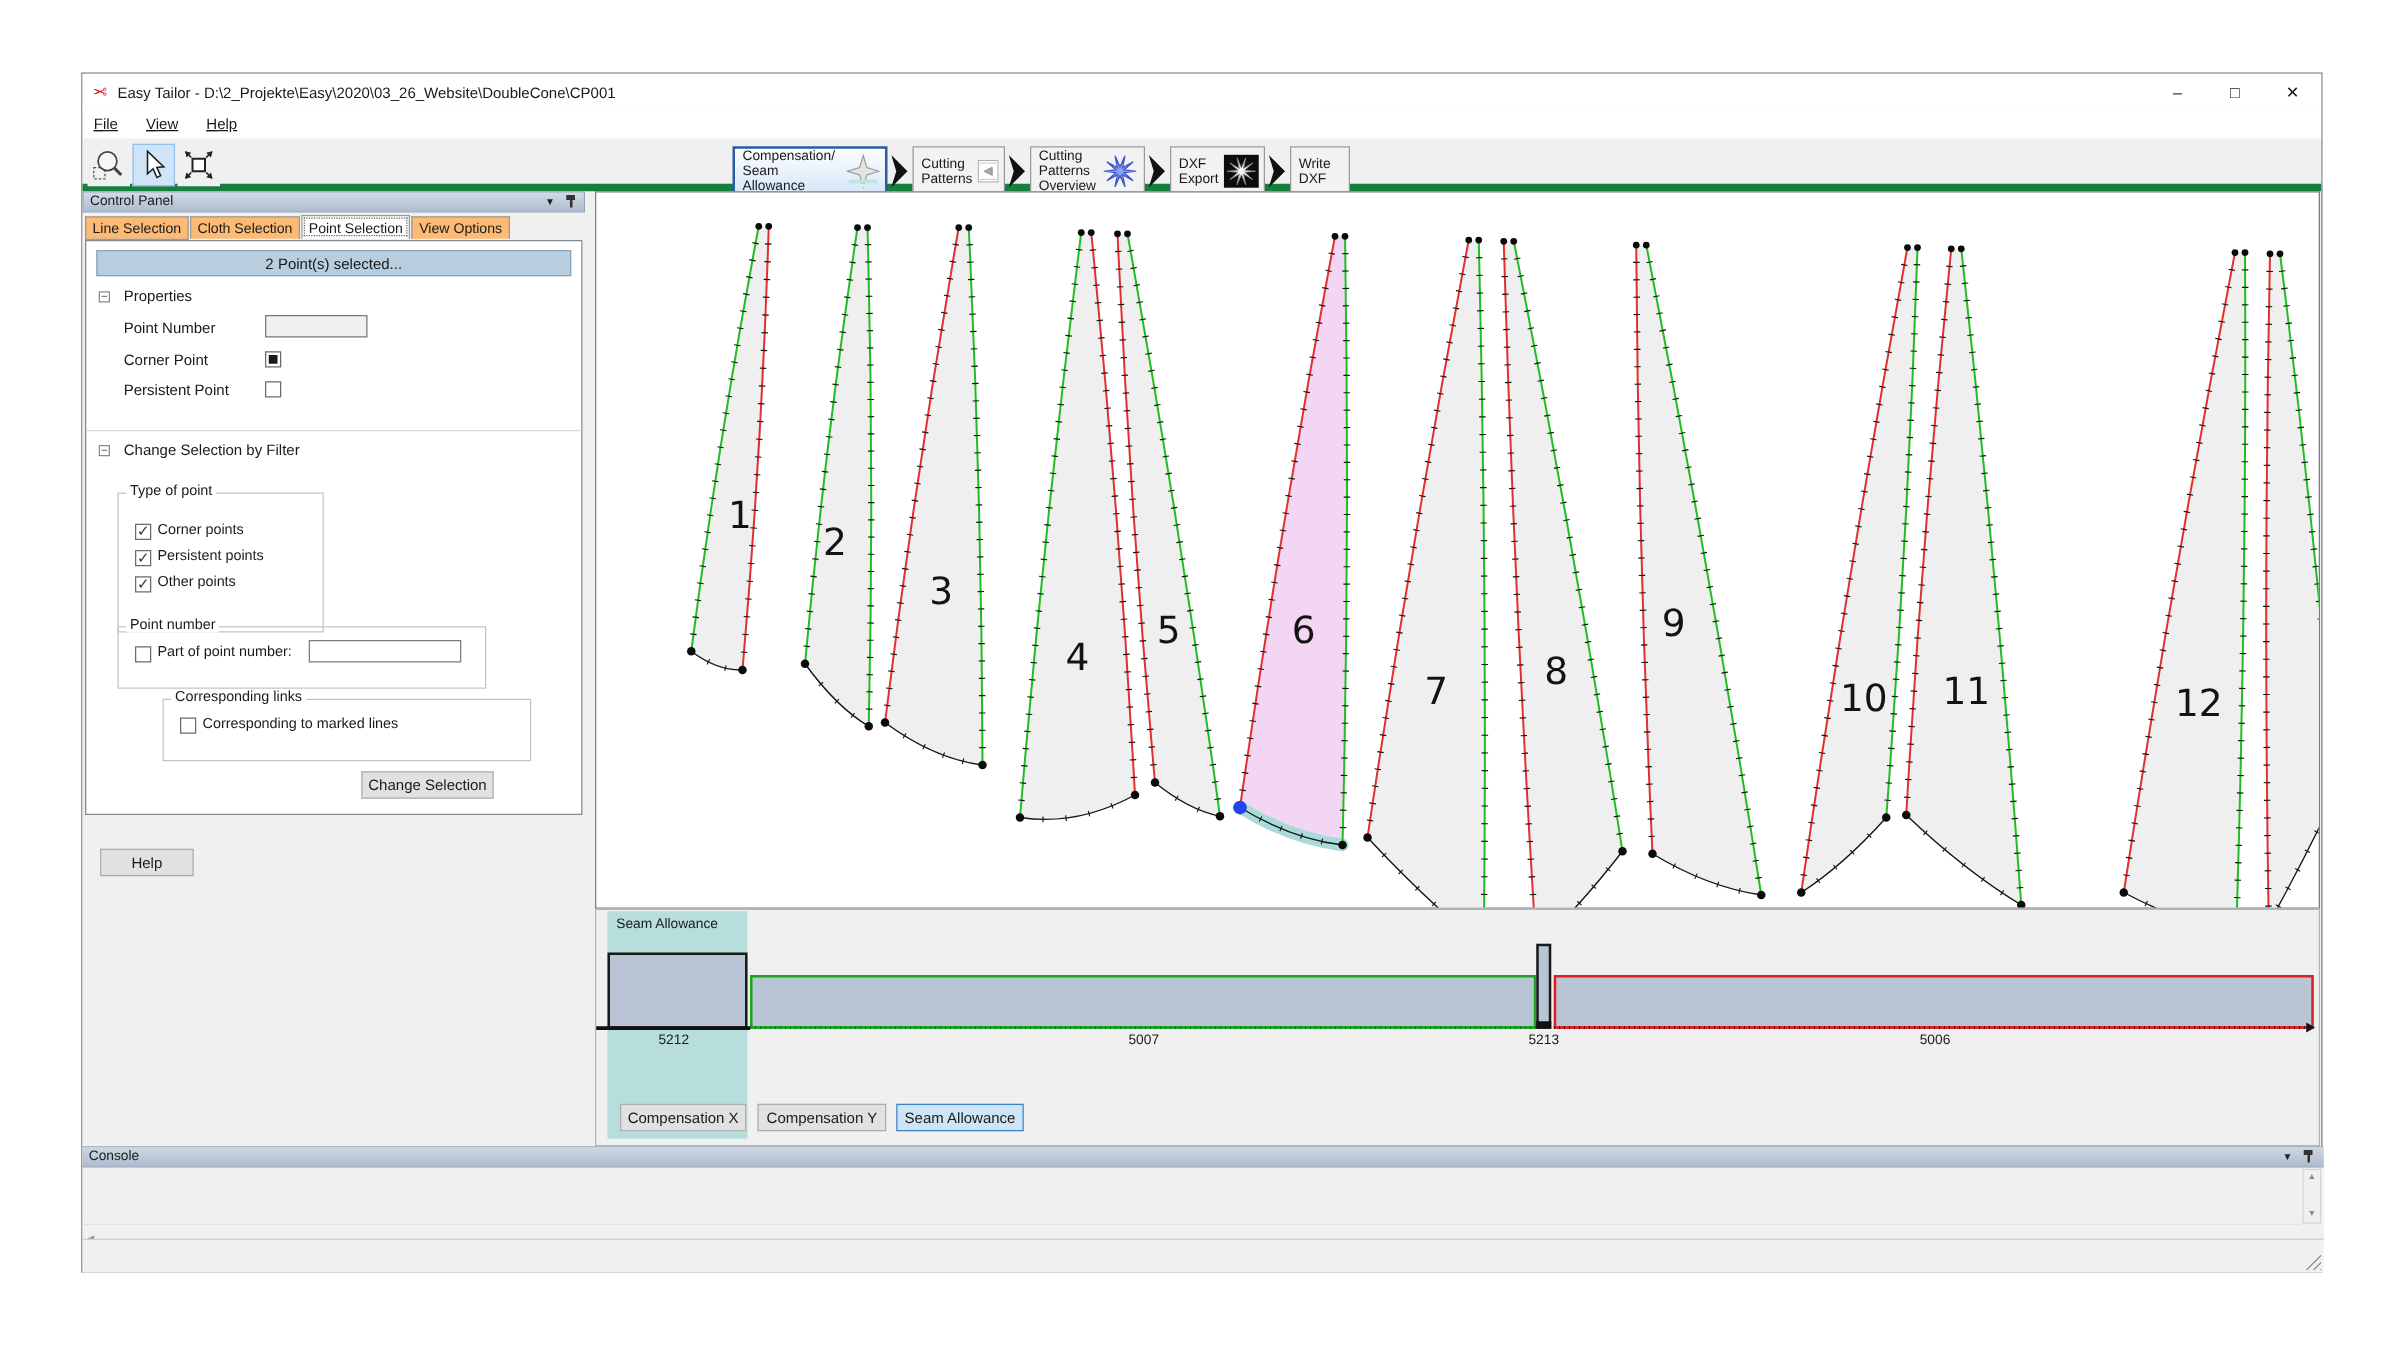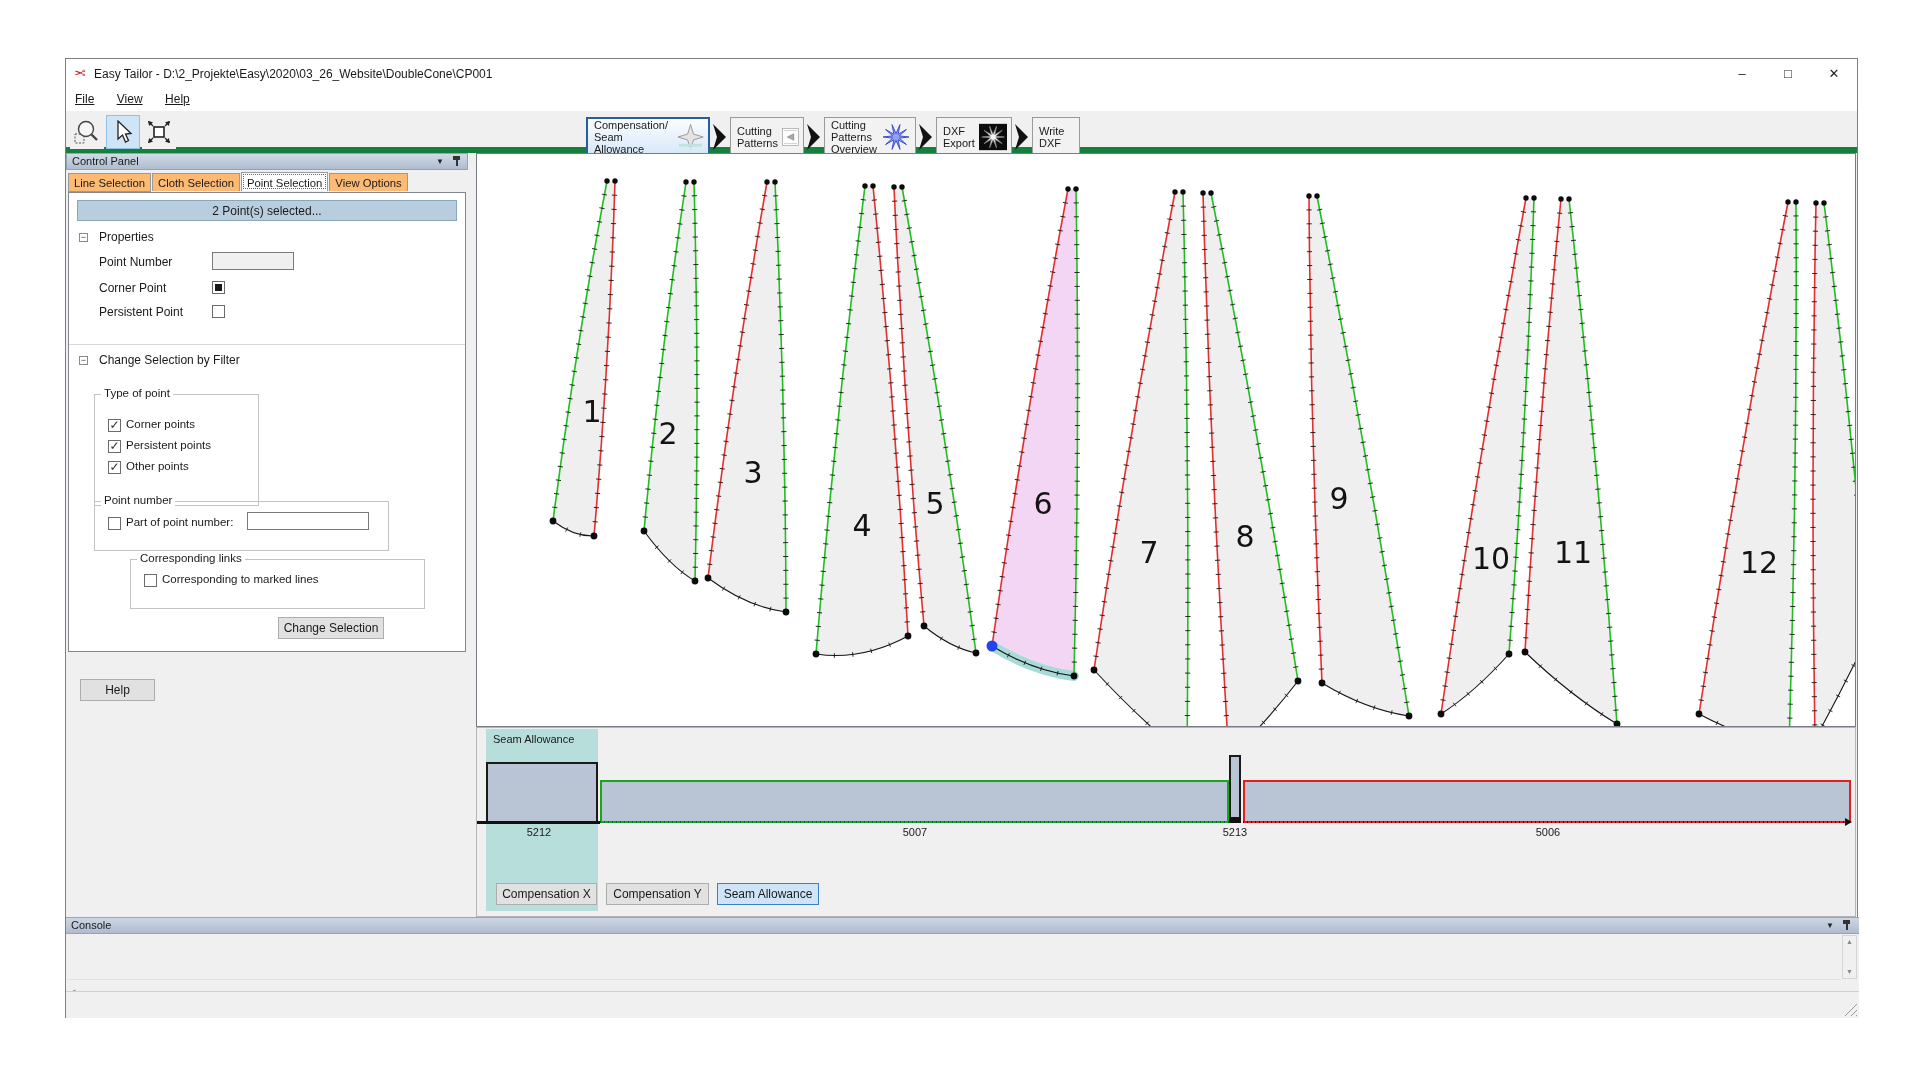--- a/index.html
+++ b/index.html
@@ -233,21 +233,21 @@
         <div class="fld-label" style="left:31px;top:14px;font-size:11.5px;">Part of point number:</div>
         <input class="txt-input" style="left: 152px; top: 10px; width: 122px;" value="">
       </div>
 
       <div class="grp" style="left:25px;top:366px;width:295px;height:50px;margin-left:36px;">
         <div class="grp-title" style="left:6px;top:-8px;">Corresponding links</div>
         <div class="cb" style="left:13px;top:14px;"></div>
         <div class="fld-label" style="left:31px;top:13px;font-size:11.5px;">Corresponding to marked lines</div>
       </div>
 
-      <div class="push-btn" style="left:209px;top:424px;width:106px;height:22px;padding-top:3px;">Change Selection</div>
+      <div class="push-btn" style="left:220px;top:424px;width:106px;height:22px;padding-top:3px;">Change Selection</div>
     </div>
 
     <div class="push-btn" style="left:14px;top:526px;width:75px;height:22px;padding-top:3px;">Help</div>
   </div>
 
   <div id="canvas-wrap">
     <svg id="pattern-svg" width="1378" height="572" viewBox="0 0 1378 572">
         <g>
           <path d="M130,27 Q98,197 76,367 Q96.5,382.5 117,382 Q132.5,204.5 138,27 Z" fill="#efefef"></path>
           <path d="M76,367 Q96.5,382.5 117,382" stroke="#151515" stroke-width="1.1" fill="none"></path>

